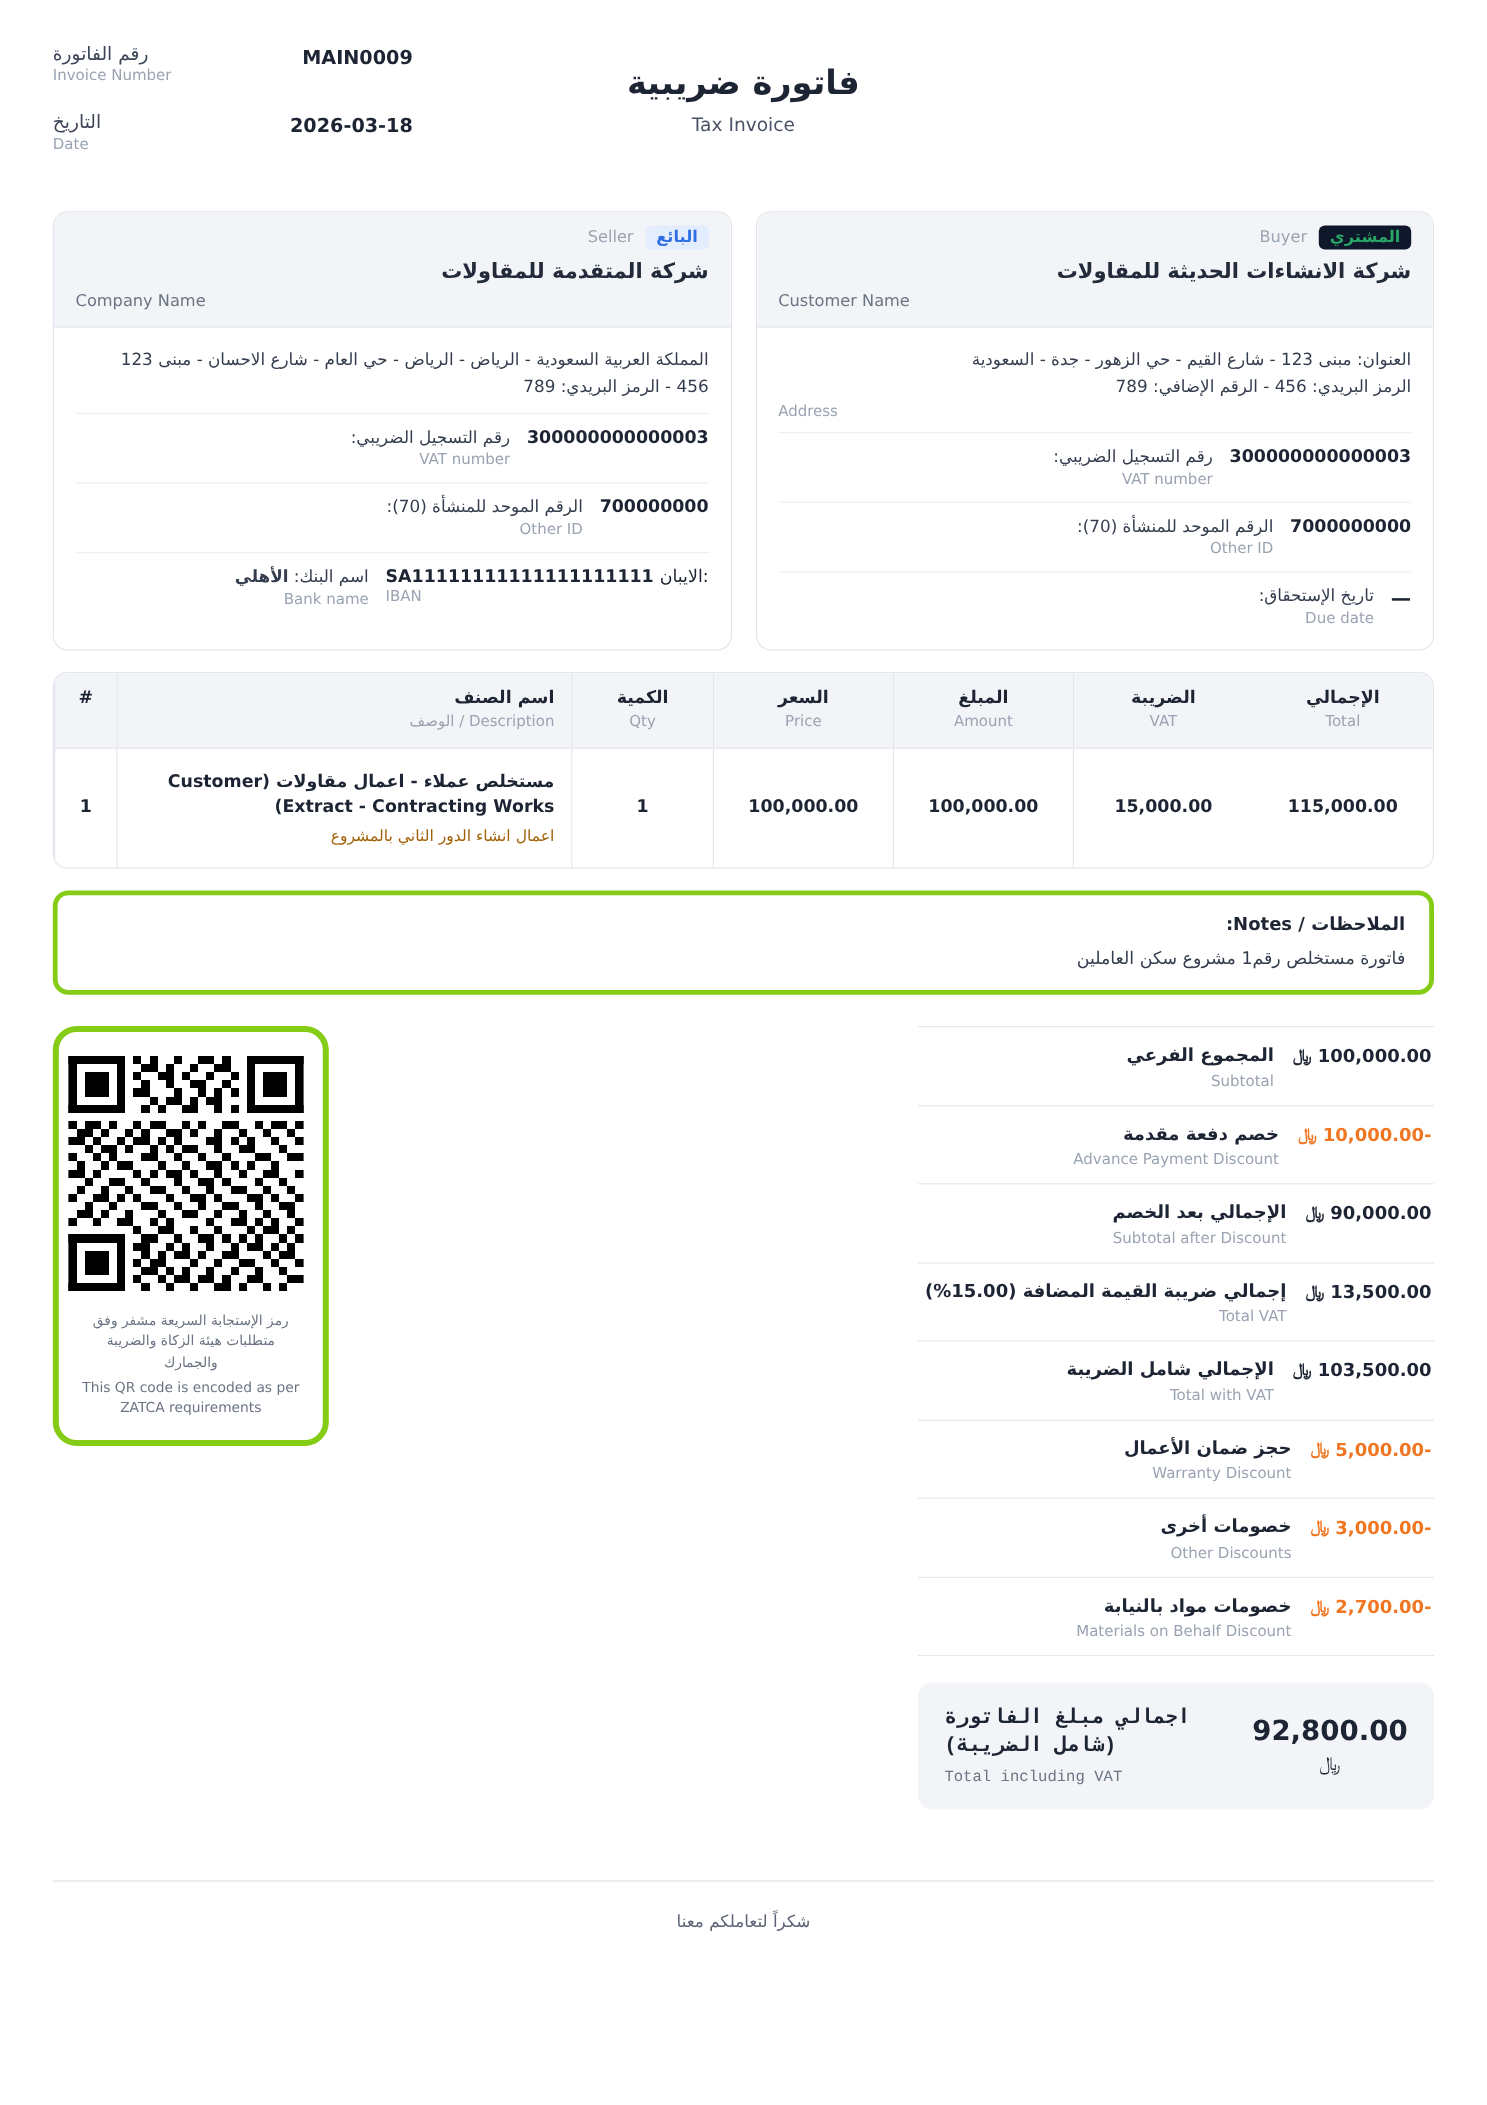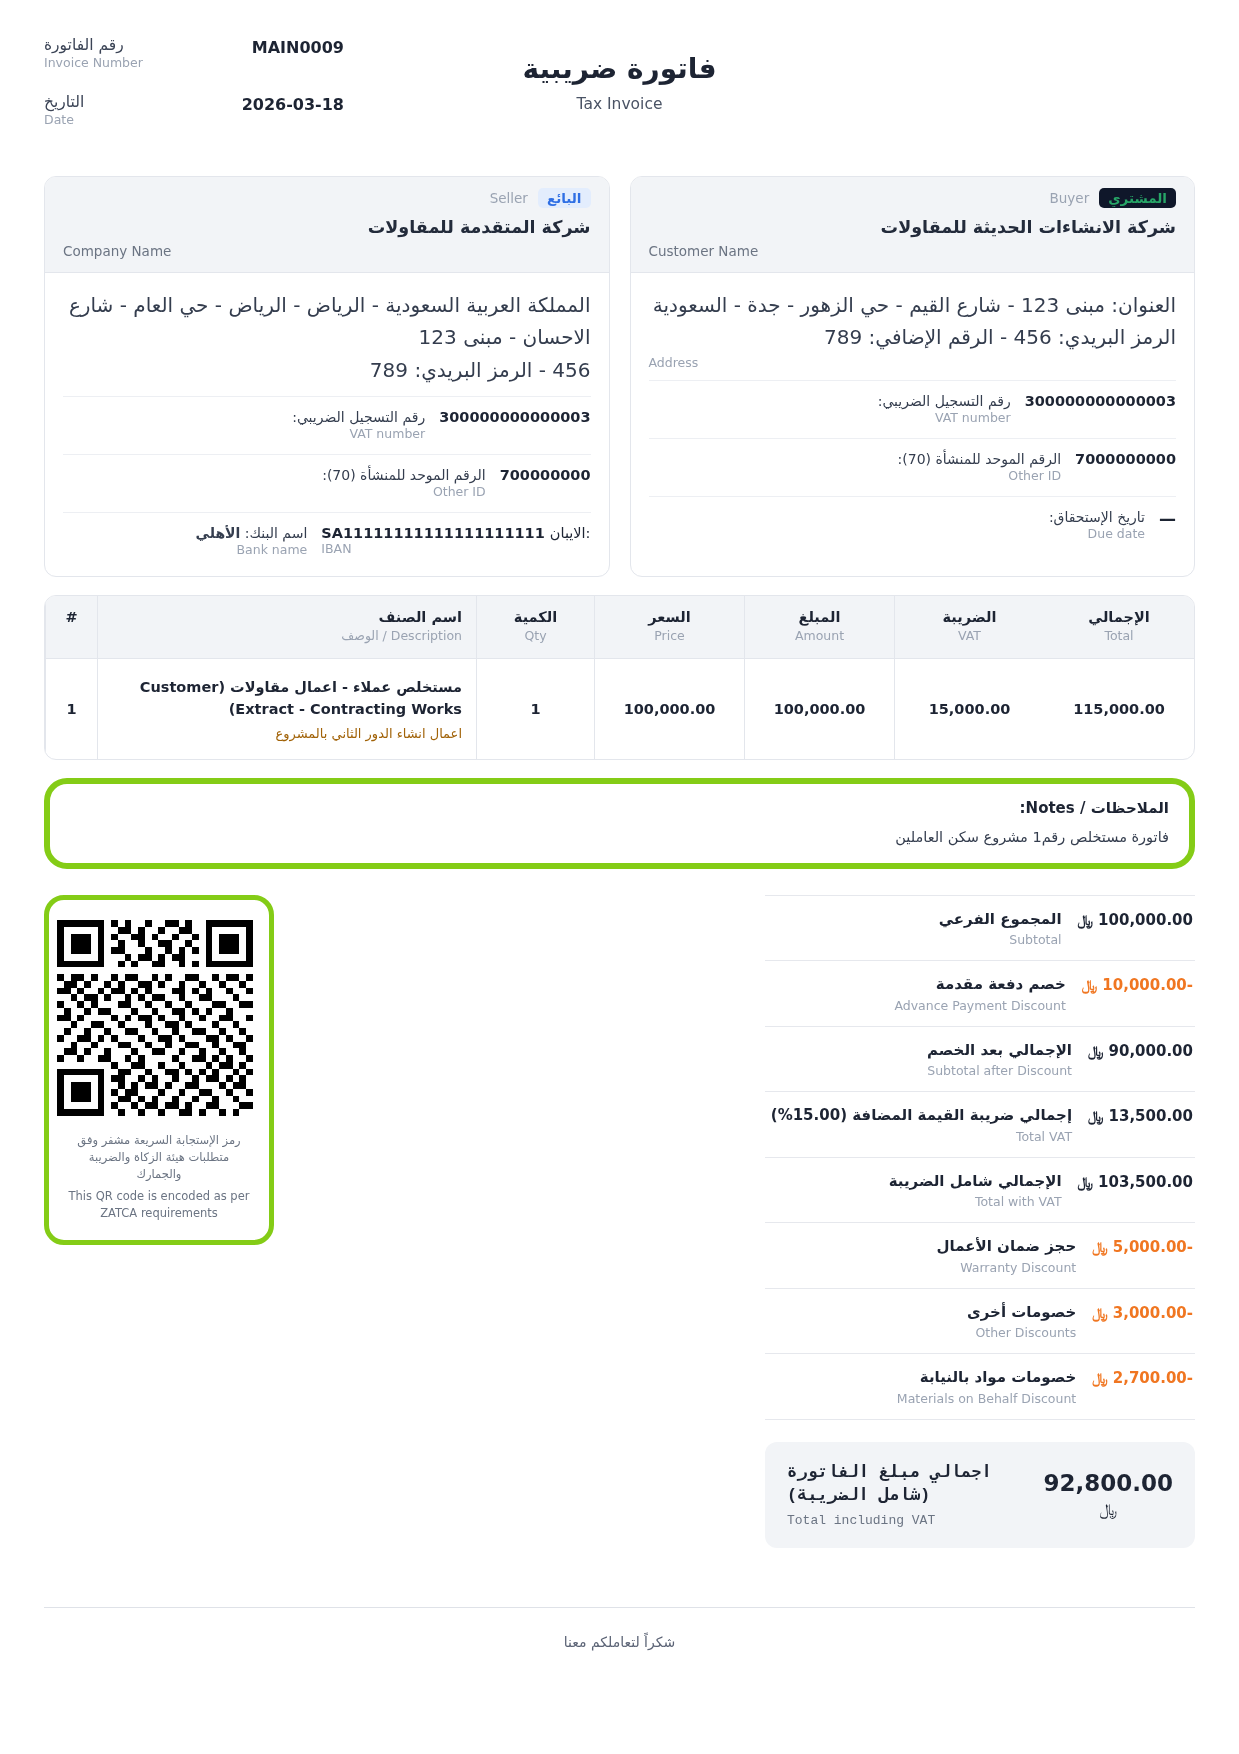--- a/index.html
+++ b/index.html
@@ -66,21 +66,21 @@
     font-size: 13.5px; font-weight: 600; padding: 2px 9px; border-radius: 5px;
   }
   .badge.seller { color: #2f6fe4; background: #e3edfd; }
   .badge.buyer  { color: #27a567; background: #0f172a; }
   .party-tag-en { font-size: 13.5px; color: #9aa3b2; }
   .party-name { font-size: 17.5px; font-weight: 700; margin-top: 9px; text-align: right; }
   .party-name-en { font-size: 13.5px; color: #6b7483; margin-top: 6px; text-align: left; }
 
   .party-body { padding: 4px 18px 6px 18px; }
   .addr { padding: 12px 0 10px 0; text-align: right; }
-  .addr-line { font-size: 20px; color: #343d4e; line-height: 1.62; }
+  .addr-line { font-size: 14px; color: #343d4e; line-height: 1.62; }
   .addr-en { font-size: 12.5px; color: #9aa3b2; text-align: left; margin-top: 1px; }
 
   .kv {
     display: flex; align-items: flex-start; justify-content: space-between;
     gap: 14px; padding: 11px 0; border-top: 1px solid #edeff3;
   }
   .kv-labels { text-align: right; flex: 1; }
   .kv-ar { font-size: 14px; color: #343d4e; line-height: 1.3; }
   .kv-ar b { font-weight: 700; }
   .kv-en { font-size: 12.5px; color: #9aa3b2; line-height: 1.35; }
@@ -127,22 +127,22 @@
   .desc-cell { text-align: right !important; font-weight: 400 !important; }
   .desc-main { font-size: 14.5px; font-weight: 700; color: #1d2433; line-height: 1.5; }
   .desc-sub  { font-size: 13px; color: #a16207; margin-top: 5px; }
   .col-idx { width: 52px; }
   .col-qty { width: 118px; }
   .col-num { width: 150px; }
   .col-tot { width: 150px; }
 
   
   .notes {
-    border: 6px solid #84cc16;
-    border-radius: 23px;
+    border: 4px solid #84cc16;
+    border-radius: 13px;
     padding: 15px 20px 18px 20px;
     margin-bottom: 26px;
     background: #fff;
   }
   .notes-title { font-size: 15px; font-weight: 700; text-align: right; color: #1d2433; }
   .notes-body { font-size: 14.5px; color: #343d4e; text-align: right; margin-top: 12px; }
 
   
   .lower { display: flex; justify-content: space-between; align-items: flex-start; gap: 30px; }
   .totals { width: 430px; }

